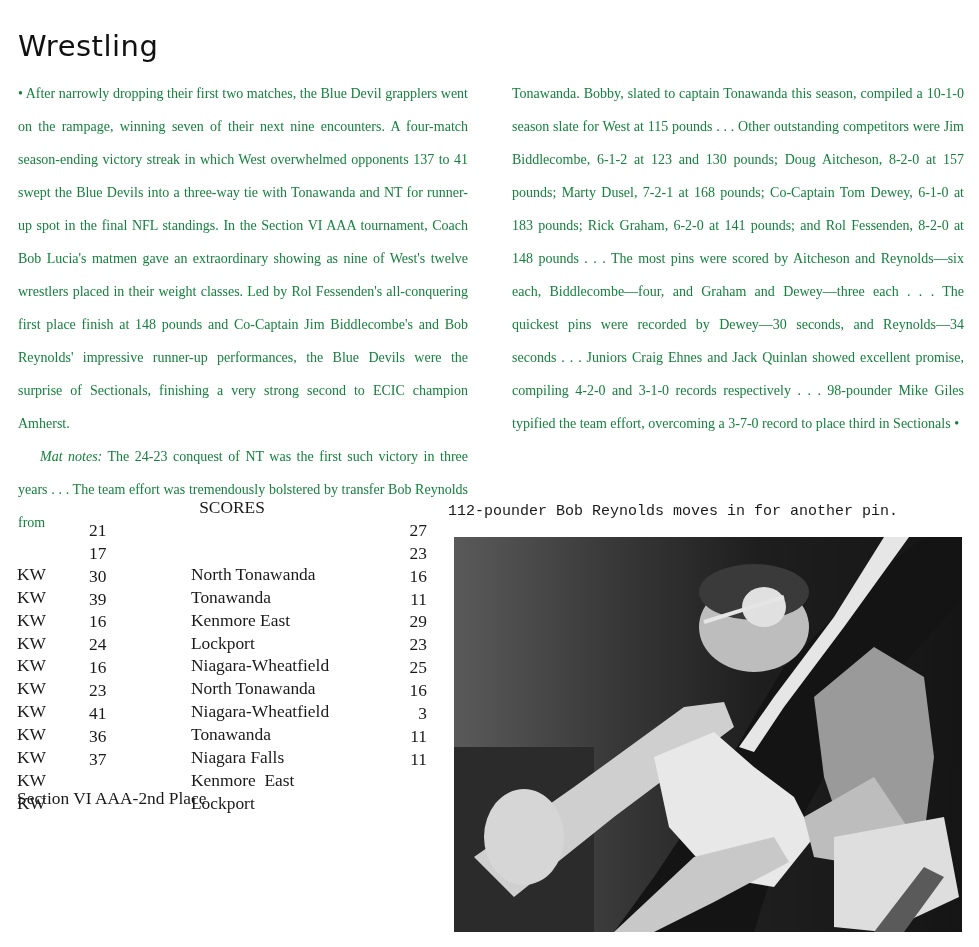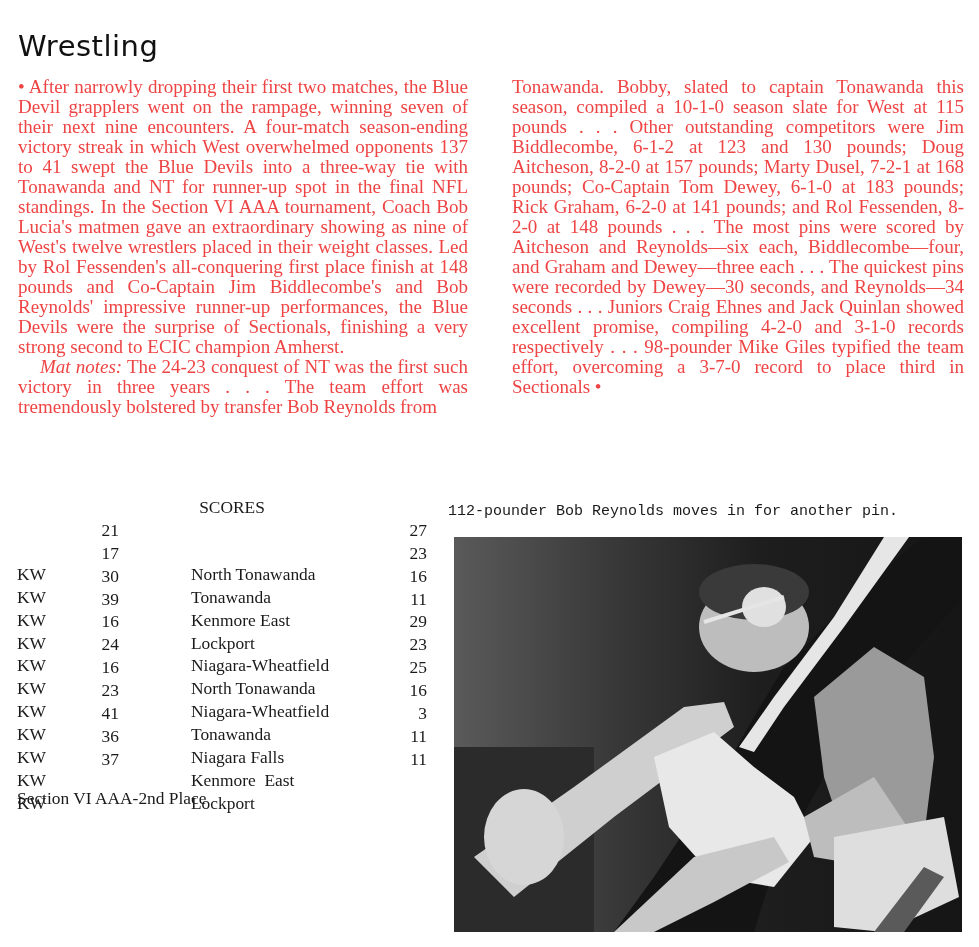--- a/index.html
+++ b/index.html
@@ -4,37 +4,37 @@
   <style>
     html, body { margin: 0; padding: 0; background: #ffffff; }
     body { width: 979px; height: 947px; position: relative; overflow: hidden; color: #1a1a1a; }
     .title {
       position: absolute; left: 18px; top: 10px;
       font-family: "DejaVu Sans", sans-serif; font-size: 29px; font-weight: normal;
       letter-spacing: 0.5px; color: #111;
     }
     .col {
       position: absolute; top: 77px; width: 450px;
-      font-family: "Liberation Serif", serif; font-size: 19px; line-height: 20px;
-      text-align: justify; color: #ef4444;
+      font-family: "Liberation Serif", serif; font-size: 14px; line-height: 33px;
+      text-align: justify; color: #15803d;
     }
     .col p { margin: 0; }
     .col-left { left: 18px; }
     .col-right { left: 512px; width: 452px; }
     .indent { text-indent: 22px; }
     .ital { font-style: italic; }
     .scores {
       position: absolute; left: 17px; top: 496px; width: 410px;
       font-family: "Liberation Serif", serif; font-size: 17.4px; line-height: 22.9px; color: #1a1a1a;
     }
     .scores-title { text-align: center; padding-left: 20px; }
     .score-row { position: relative; height: 22.9px; }
     .score-row span { position: absolute; top: 0; }
     .c-team { left: 0; margin-top: 44px; }
-    .c-kw { left: 72px; width: 30px; text-align: right; }
+    .c-kw { left: 72px; width: 30px; }
     .c-opp { left: 174px; white-space: pre; margin-top: 44px; }
     .c-opps { right: 0; text-align: right; }
     .scores-footer { margin-top: 16px; }
     .caption {
       position: absolute; left: 448px; top: 503px;
       font-family: Liberation Mono, monospace; font-size: 15px; color: #1a1a1a;
     }
     .photo {
       position: absolute; left: 454px; top: 537px; width: 508px; height: 395px;
       background: #2a2a2a; overflow: hidden;

